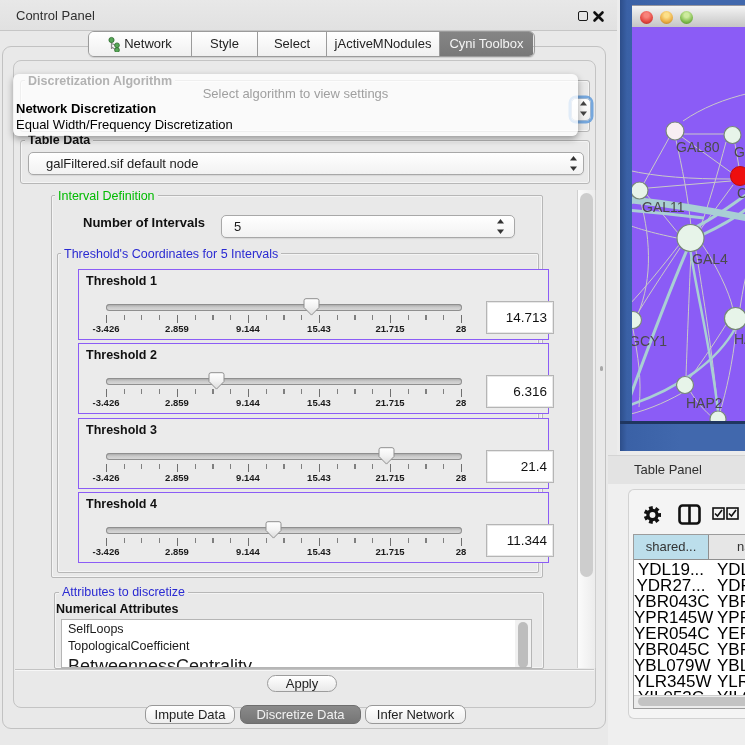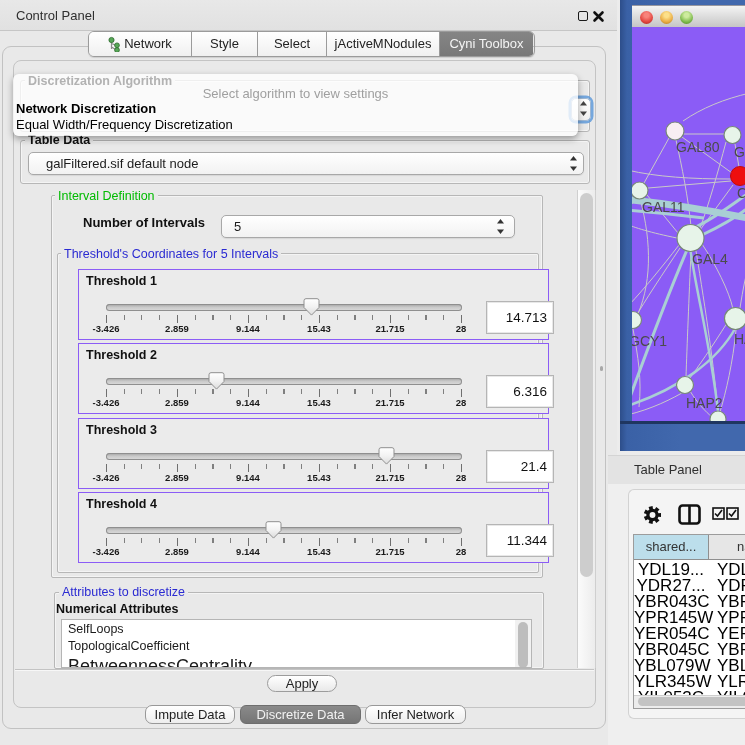--- a/index.html
+++ b/index.html
@@ -210,21 +210,21 @@
   <div class="abs" style="right:3px;top:2px;width:10px;height:46px;background:#bdbdbd;border-radius:5px;"></div>
 </div>
 
 <div class="abs" style="left:577px;top:190px;width:17px;height:478px;background:linear-gradient(to right,#fbfbfb,#ececec);border-left:1px solid #cfcfcf;border-right:1px solid #cfcfcf;"></div>
 <div class="abs" style="left:579.5px;top:193px;width:13px;height:384px;background:#cdcdcd;border-radius:6.5px;"></div>
 
 <div class="abs" style="left:15px;top:669px;width:579px;height:1px;background:#c3c3c3;box-shadow:0 1px 0 #f7f7f7;"></div>
 <div class="abs" style="left:267px;top:674.5px;width:68px;height:15px;border:1px solid #9c9c9c;border-radius:9px;background:linear-gradient(#ffffff,#e9e9e9);font-size:13px;color:#222;text-align:center;line-height:16px;">Apply</div>
 
 <div class="btab" style="left:145px;width:88px;">Impute Data</div>
-<div class="btab dark" style="left:240px;width:119px;border-radius:6px;">Discretize Data</div>
+<div class="btab dark" style="left:240px;width:119px;">Discretize Data</div>
 <div class="btab" style="left:365px;width:99px;">Infer Network</div>
 
 <div class="abs" style="left:620px;top:0;width:125px;height:451px;background:linear-gradient(to right,#2d4e8a 0,#3a61a6 7px,#4168ad 60px);"></div>
 <div class="abs" style="left:620px;top:421px;width:125px;height:3px;background:#1f3660;"></div>
 
 <div class="abs" style="left:632px;top:5px;width:113px;height:22px;background:linear-gradient(#f4f4f4,#c3c3c3);border-top:1px solid #97979f;border-bottom:1px solid #767676;">
   <div class="abs" style="left:8px;top:4.5px;width:13px;height:13px;border-radius:50%;background:radial-gradient(circle at 50% 32%,#f8837b 0 20%,#e2453e 62%,#9e2723 96%);"></div>
   <div class="abs" style="left:28px;top:4.5px;width:13px;height:13px;border-radius:50%;background:radial-gradient(circle at 50% 32%,#fce08a 0 20%,#e9ab42 62%,#aa761c 96%);"></div>
   <div class="abs" style="left:48px;top:4.5px;width:13px;height:13px;border-radius:50%;background:radial-gradient(circle at 50% 32%,#cdeb9e 0 20%,#7eba4c 62%,#4d8524 96%);"></div>
 </div>

